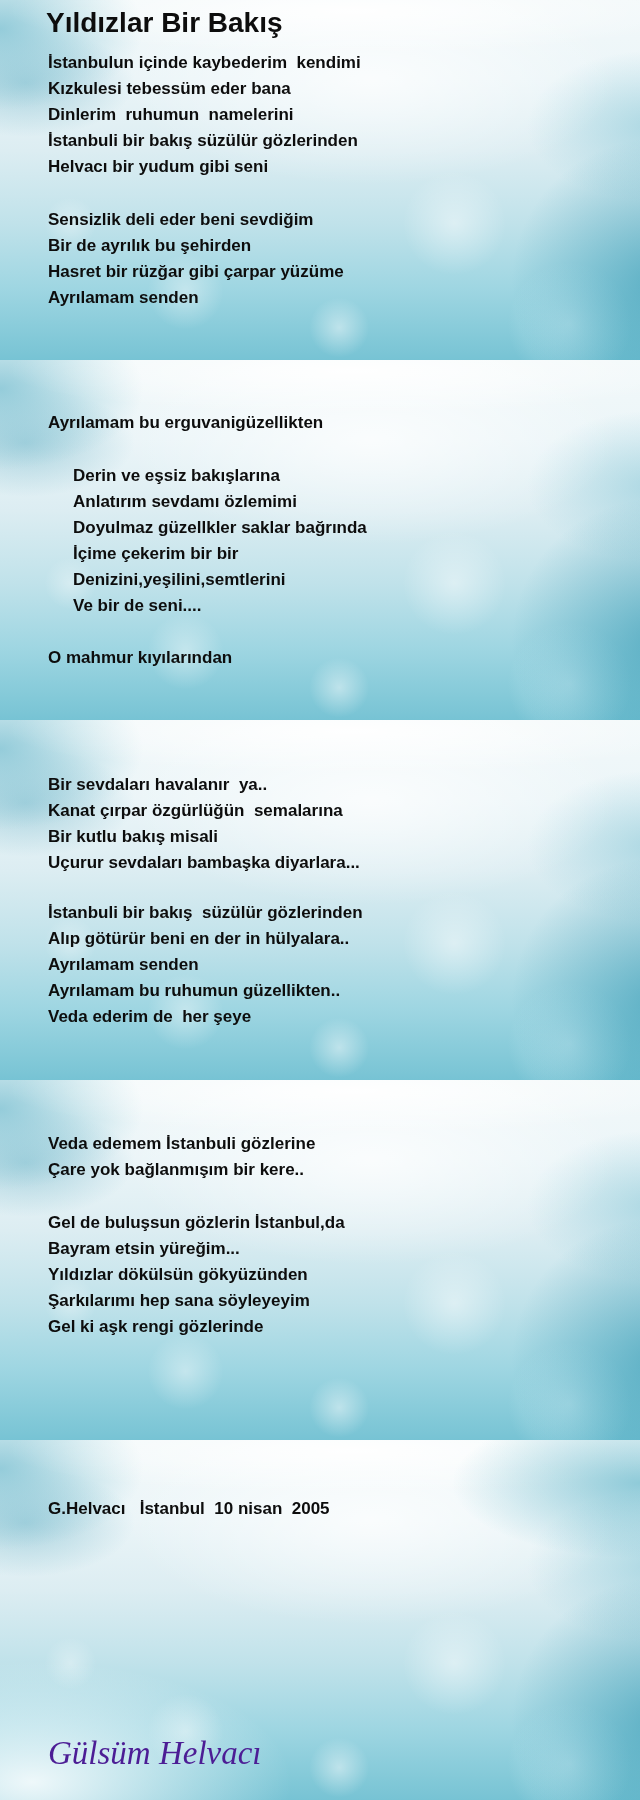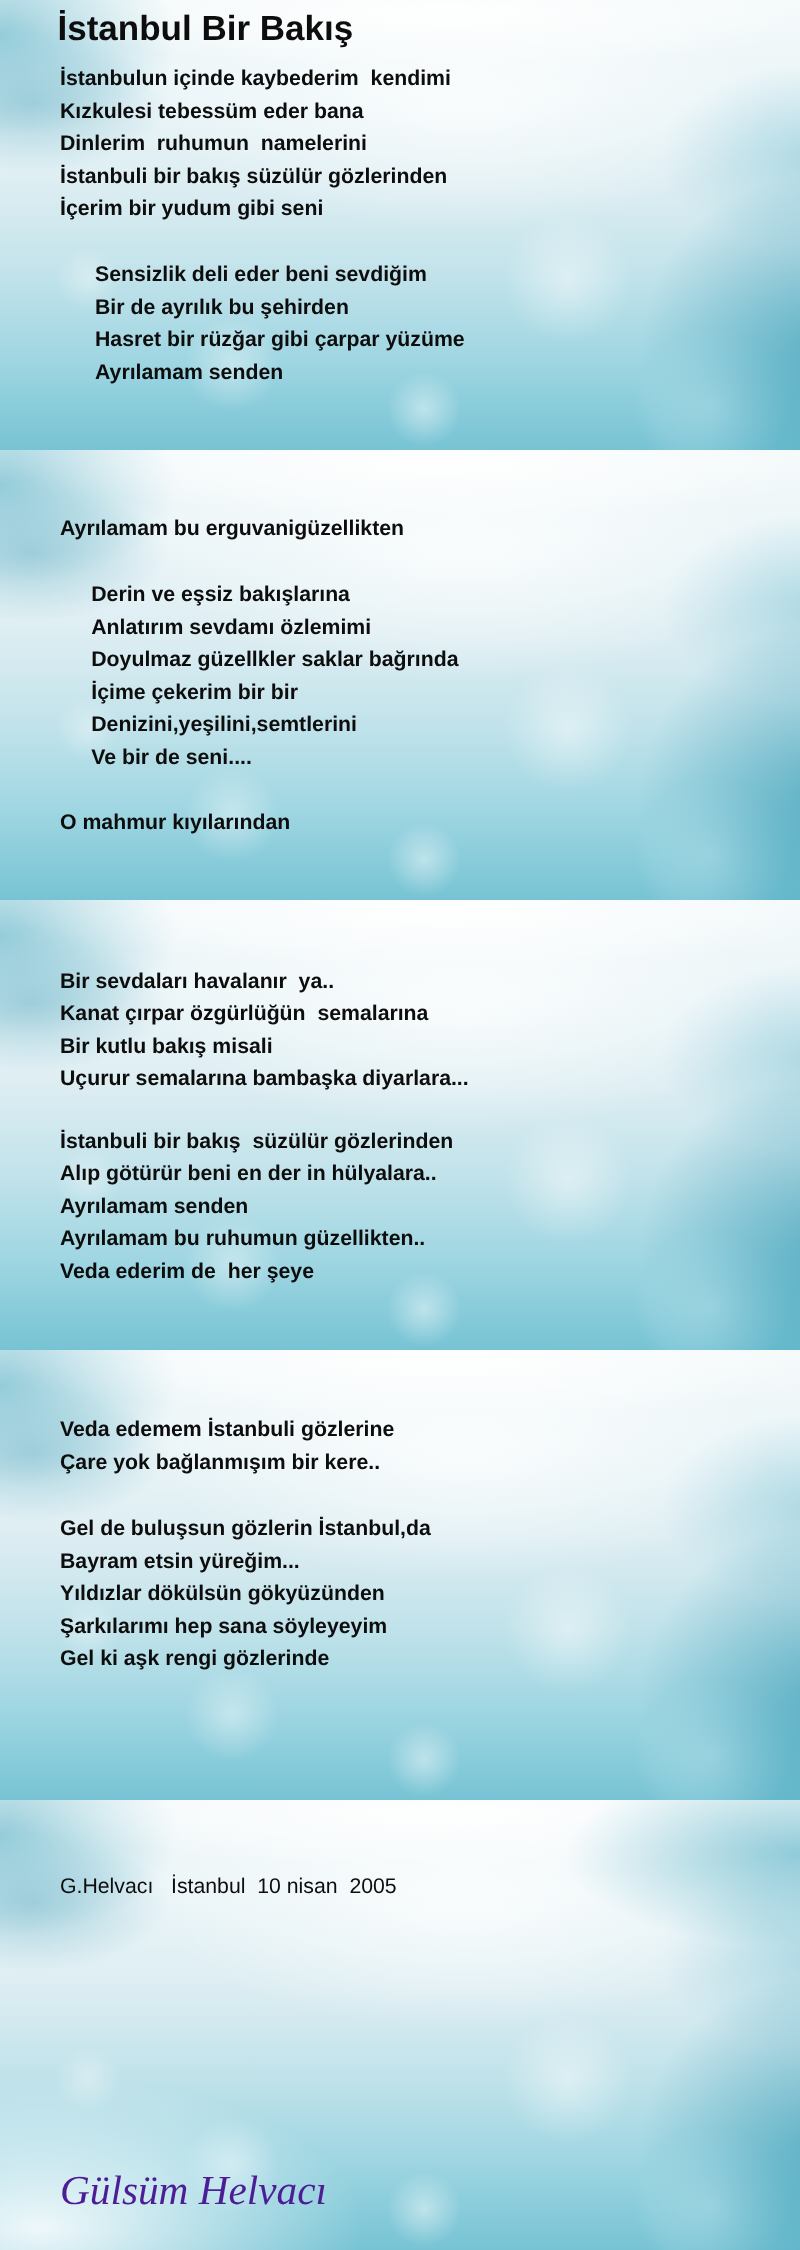--- a/index.html
+++ b/index.html
@@ -74,33 +74,33 @@
   }
   .stanza { position: absolute; left: 48px; right: 16px; }
   .poem-line {
     font-weight: bold;
     font-size: 17px;
     line-height: 26px;
     color: #0d0d0d;
     white-space: pre-wrap;
   }
   .s1 { top: 50px; }
-  .s2 { top: 207px; margin-left: 28px; }
+  .s2 { top: 207px; }
   .s3 { top: 410px; }
   .s4 { top: 463px; margin-left: 25px; }
   .s5 { top: 645px; }
   .s6 { top: 772px; }
   .s7 { top: 900px; }
   .s8 { top: 1131px; }
   .s9 { top: 1210px; }
   .signature {
     position: absolute;
     left: 48px;
     top: 1496px;
-    font-weight: normal;
+    font-weight: bold;
     font-size: 17px;
     line-height: 26px;
     color: #0d0d0d;
     white-space: pre-wrap;
   }
   .footer-author {
     position: absolute;
     left: 48px;
     top: 1738px;
     font-style: italic;
@@ -118,28 +118,28 @@
 
   <div>
     <div class="bg-tile" style="top:0px"></div>
     <div class="bg-tile" style="top:360px"></div>
     <div class="bg-tile" style="top:720px"></div>
     <div class="bg-tile" style="top:1080px"></div>
     <div class="bg-tile bg-tile--last" style="top:1440px"></div>
   </div>
 
   <div class="content">
-    <h1 class="poem-title">İstanbul Bir Bakış</h1>
+    <h1 class="poem-title">Yıldızlar Bir Bakış</h1>
 
     <div class="stanza s1">
         <div class="poem-line">İstanbulun içinde kaybederim  kendimi</div>
         <div class="poem-line">Kızkulesi tebessüm eder bana</div>
         <div class="poem-line">Dinlerim  ruhumun  namelerini</div>
         <div class="poem-line">İstanbuli bir bakış süzülür gözlerinden</div>
-        <div class="poem-line">İçerim bir yudum gibi seni</div>
+        <div class="poem-line">Helvacı bir yudum gibi seni</div>
       </div>
     <div class="stanza s2">
         <div class="poem-line">Sensizlik deli eder beni sevdiğim</div>
         <div class="poem-line">Bir de ayrılık bu şehirden</div>
         <div class="poem-line">Hasret bir rüzğar gibi çarpar yüzüme</div>
         <div class="poem-line">Ayrılamam senden</div>
       </div>
     <div class="stanza s3">
         <div class="poem-line">Ayrılamam bu erguvanigüzellikten</div>
       </div>
@@ -151,21 +151,21 @@
         <div class="poem-line">Denizini,yeşilini,semtlerini</div>
         <div class="poem-line">Ve bir de seni....</div>
       </div>
     <div class="stanza s5">
         <div class="poem-line">O mahmur kıyılarından</div>
       </div>
     <div class="stanza s6">
         <div class="poem-line">Bir sevdaları havalanır  ya..</div>
         <div class="poem-line">Kanat çırpar özgürlüğün  semalarına</div>
         <div class="poem-line">Bir kutlu bakış misali</div>
-        <div class="poem-line">Uçurur semalarına bambaşka diyarlara...</div>
+        <div class="poem-line">Uçurur sevdaları bambaşka diyarlara...</div>
       </div>
     <div class="stanza s7">
         <div class="poem-line">İstanbuli bir bakış  süzülür gözlerinden</div>
         <div class="poem-line">Alıp götürür beni en der in hülyalara..</div>
         <div class="poem-line">Ayrılamam senden</div>
         <div class="poem-line">Ayrılamam bu ruhumun güzellikten..</div>
         <div class="poem-line">Veda ederim de  her şeye</div>
       </div>
     <div class="stanza s8">
         <div class="poem-line">Veda edemem İstanbuli gözlerine</div>

